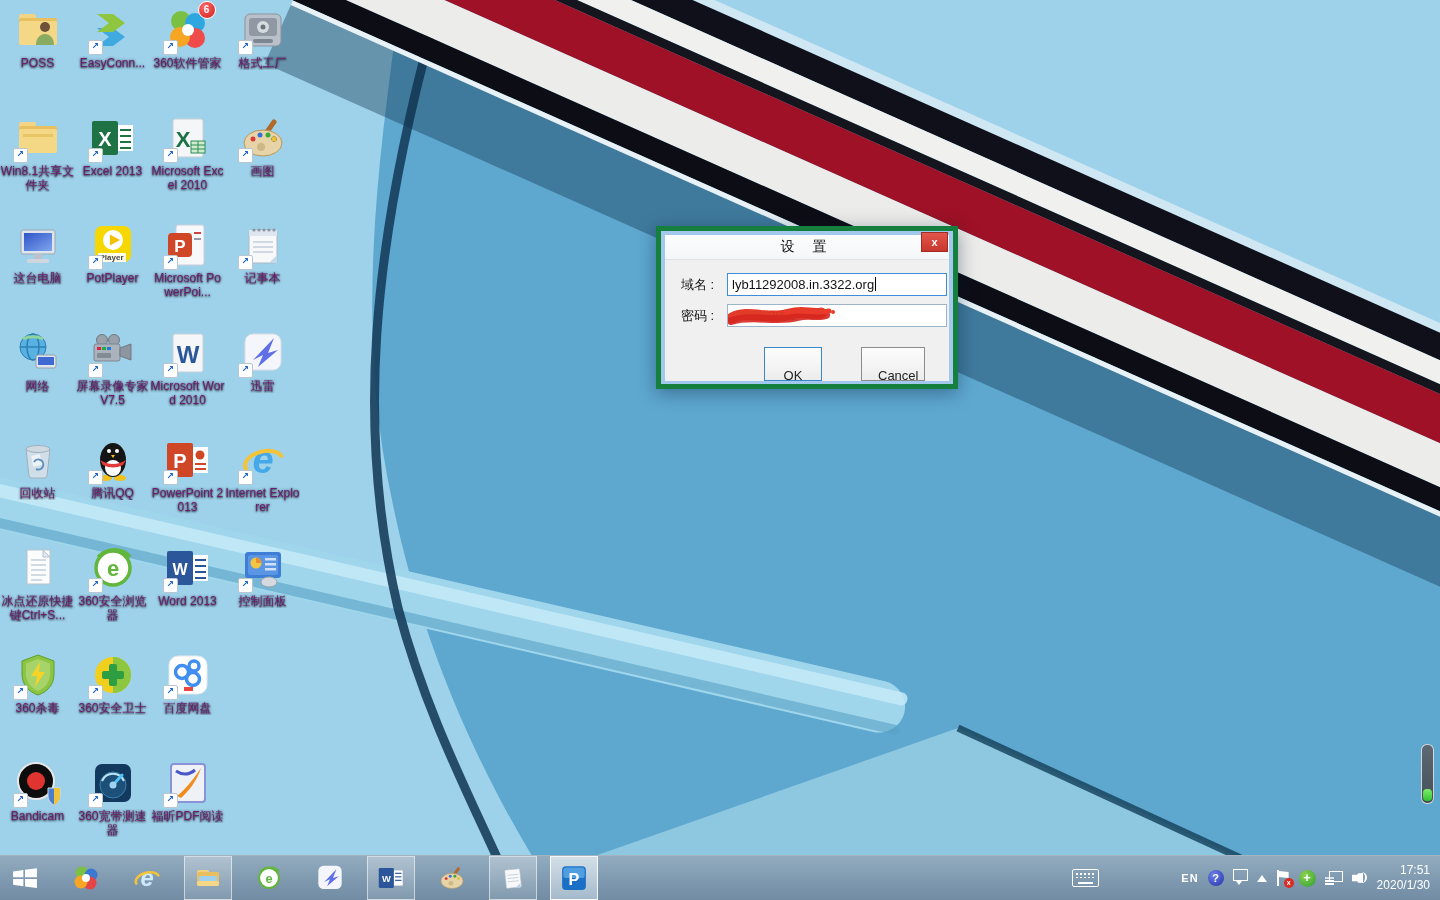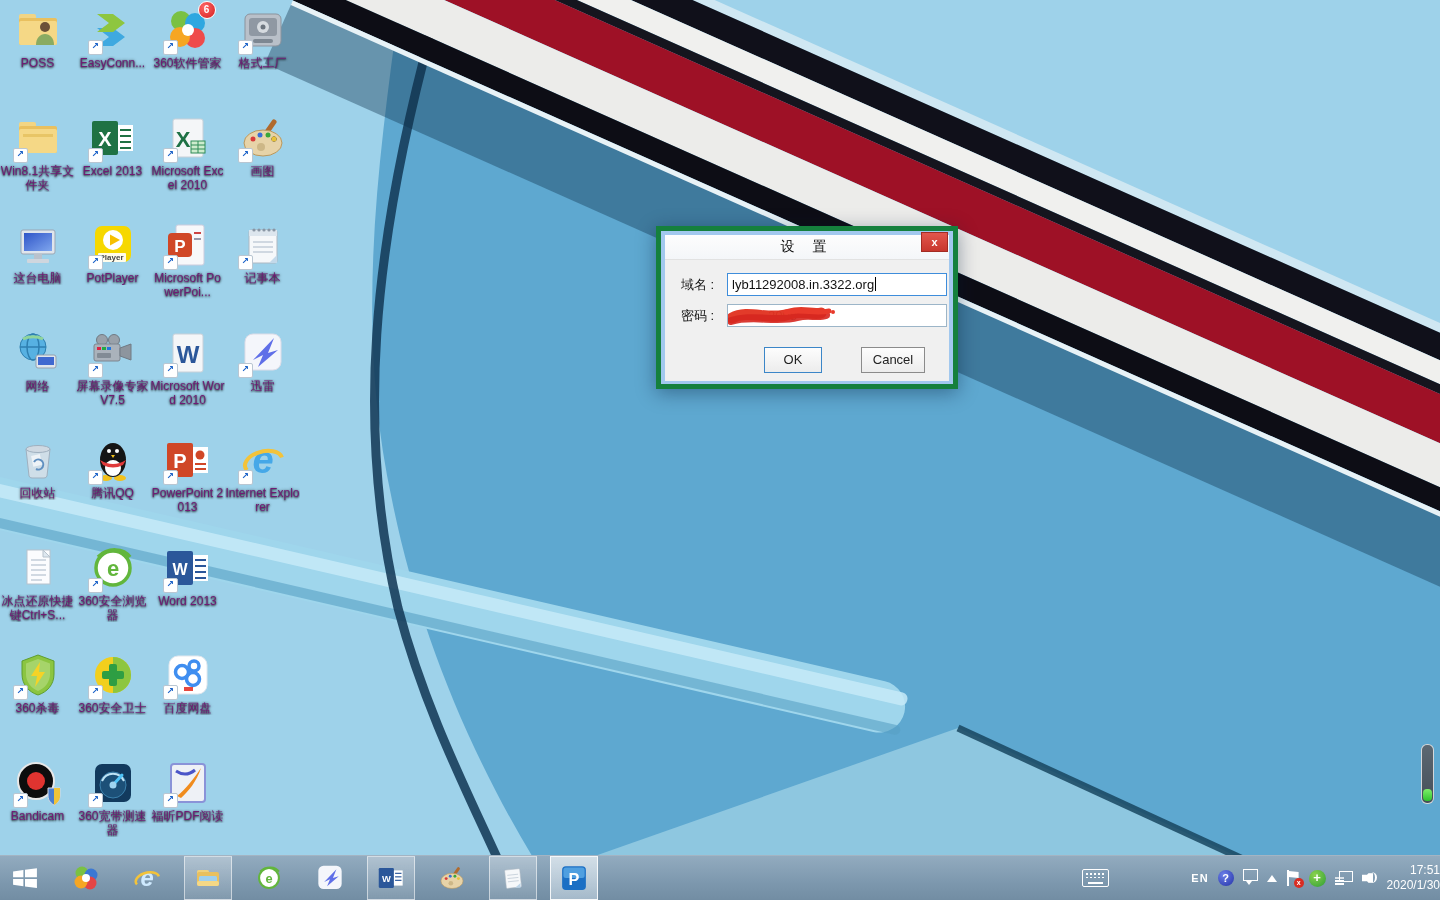--- a/index.html
+++ b/index.html
@@ -37,36 +37,36 @@
   .frow{position:absolute;left:16px;display:flex;align-items:center;font-size:13px;color:#111;}
   .frow .flab{width:46px;text-align:left;}
   .inp{position:relative;box-sizing:border-box;width:220px;height:23px;background:#fff;
       font-size:13px;line-height:21px;padding:0 4px;text-align:left;white-space:nowrap;overflow:hidden;}
   .inp-domain{border:1px solid #3e8ddb;}
   .inp-pass{border:1px solid #9cb5c8;}
   .caret{display:inline-block;width:1px;height:14px;background:#000;margin-left:1px;vertical-align:-2px;}
   .pw-text{position:absolute;left:40px;top:0;color:#555;}
   .scribble{position:absolute;left:0;top:0;pointer-events:none;}
   .btn{position:absolute;box-sizing:border-box;height:26px;background:linear-gradient(#fdfdfd,#ececec);
-      font-size:13px;color:#222;text-align:center;line-height:24px;cursor:pointer;padding:0;}
+      font-size:13px;color:#222;text-align:center;line-height:24px;cursor:pointer;padding:16px;}
   .btn-ok{left:99px;top:87px;width:58px;border:1px solid #3b86c8;}
   .btn-cancel{left:196px;top:87px;width:64px;border:1px solid #8b8b8b;}
 
   
   .taskbar{position:absolute;left:0;bottom:0;width:1440px;height:44px;z-index:10;
       background:linear-gradient(#92abbf,#7d98ae 60%,#728da3);
       border-top:1px solid rgba(255,255,255,.35);display:flex;align-items:stretch;}
   .tb-btn{width:48px;height:44px;display:flex;align-items:center;justify-content:center;
       background:transparent;border:none;margin-right:13px;cursor:pointer;box-sizing:border-box;}
   .tb-start{width:50px;margin-right:12px;}
   .tb-open{border:1px solid rgba(255,255,255,.55);
       background:linear-gradient(rgba(255,255,255,.28),rgba(255,255,255,.10));}
   .tb-active{border:1px solid rgba(255,255,255,.85);
       background:linear-gradient(rgba(245,250,253,.65),rgba(225,238,248,.45));}
-  .tray{margin-left:auto;display:flex;align-items:center;gap:9px;padding-right:0;color:#fff;}
+  .tray{margin-left:auto;display:flex;align-items:center;gap:9px;padding-right:10px;color:#fff;}
   .tray-gap{width:64px;}
   .kbd{width:25px;height:16px;border:1.5px solid #fff;border-radius:2px;position:relative;}
   .kbd::before{content:"";position:absolute;left:2px;top:2px;right:2px;height:6px;
       background-image:radial-gradient(#fff 1px,transparent 1.4px);background-size:4px 4px;}
   .kbd::after{content:"";position:absolute;left:5px;bottom:2px;right:5px;height:2px;background:#fff;}
   .lang{font-size:11px;font-weight:bold;letter-spacing:1px;}
   .help{width:16px;height:16px;border-radius:50%;background:radial-gradient(circle at 35% 30%,#6b7fe8,#2533a8);
       color:#fff;font-size:11px;font-weight:bold;text-align:center;line-height:16px;}
   .winr{position:relative;width:13px;height:10px;border:1.5px solid #fff;margin-bottom:6px;}
   .winr::after{content:"";position:absolute;left:2px;bottom:-8px;border:3px solid transparent;border-top:4px solid #fff;}
@@ -544,20 +544,38 @@
     <div class="art">
       <svg width="48" height="48" viewBox="0 0 48 48">
           <text x="24" y="37" font-size="38" font-weight="bold" font-style="italic" fill="#45a8e8" text-anchor="middle">e</text>
           <path d="M6,30 a19,11 0 1 1 37,-4" fill="none" stroke="#f3c33a" stroke-width="4" transform="rotate(-14 24 24)"></path>
         </svg>
       <span class="sc"></span>
     </div>
     <div class="lbl">Internet Explorer</div>
   </div>
 
+  <div class="di" style="left:225px;top:544px">
+    <div class="art">
+      <svg width="48" height="48" viewBox="0 0 48 48">
+          <rect x="6" y="8" width="36" height="26" rx="3" fill="#3f7ed6"></rect>
+          <rect x="9" y="11" width="30" height="20" rx="2" fill="#5b96e4"></rect>
+          <circle cx="17" cy="19" r="5.5" fill="#f0c643"></circle>
+          <path d="M17,19 L17,13.5 A5.5,5.5 0 0 1 22.5,19 Z" fill="#e89034"></path>
+          <g fill="#cfe0f8">
+            <rect x="26" y="14" width="11" height="2.5"></rect>
+            <rect x="26" y="19" width="11" height="2.5"></rect>
+            <rect x="26" y="24" width="11" height="2.5"></rect>
+          </g>
+          <ellipse cx="30" cy="38" rx="8" ry="5" fill="#d5dae0" stroke="#9aa4ae"></ellipse>
+        </svg>
+      <span class="sc"></span>
+    </div>
+    <div class="lbl">控制面板</div>
+  </div>
 
   <div class="dlg">
     <div class="dlg-title">设 置</div>
     <button class="dlg-close">x</button>
     <div class="dlg-body">
       <div class="frow" style="top:13px">
         <span class="flab">域名 :</span>
         <div class="inp inp-domain"><span>lyb11292008.in.3322.org</span><span class="caret"></span></div>
       </div>
       <div class="frow" style="top:44px">

